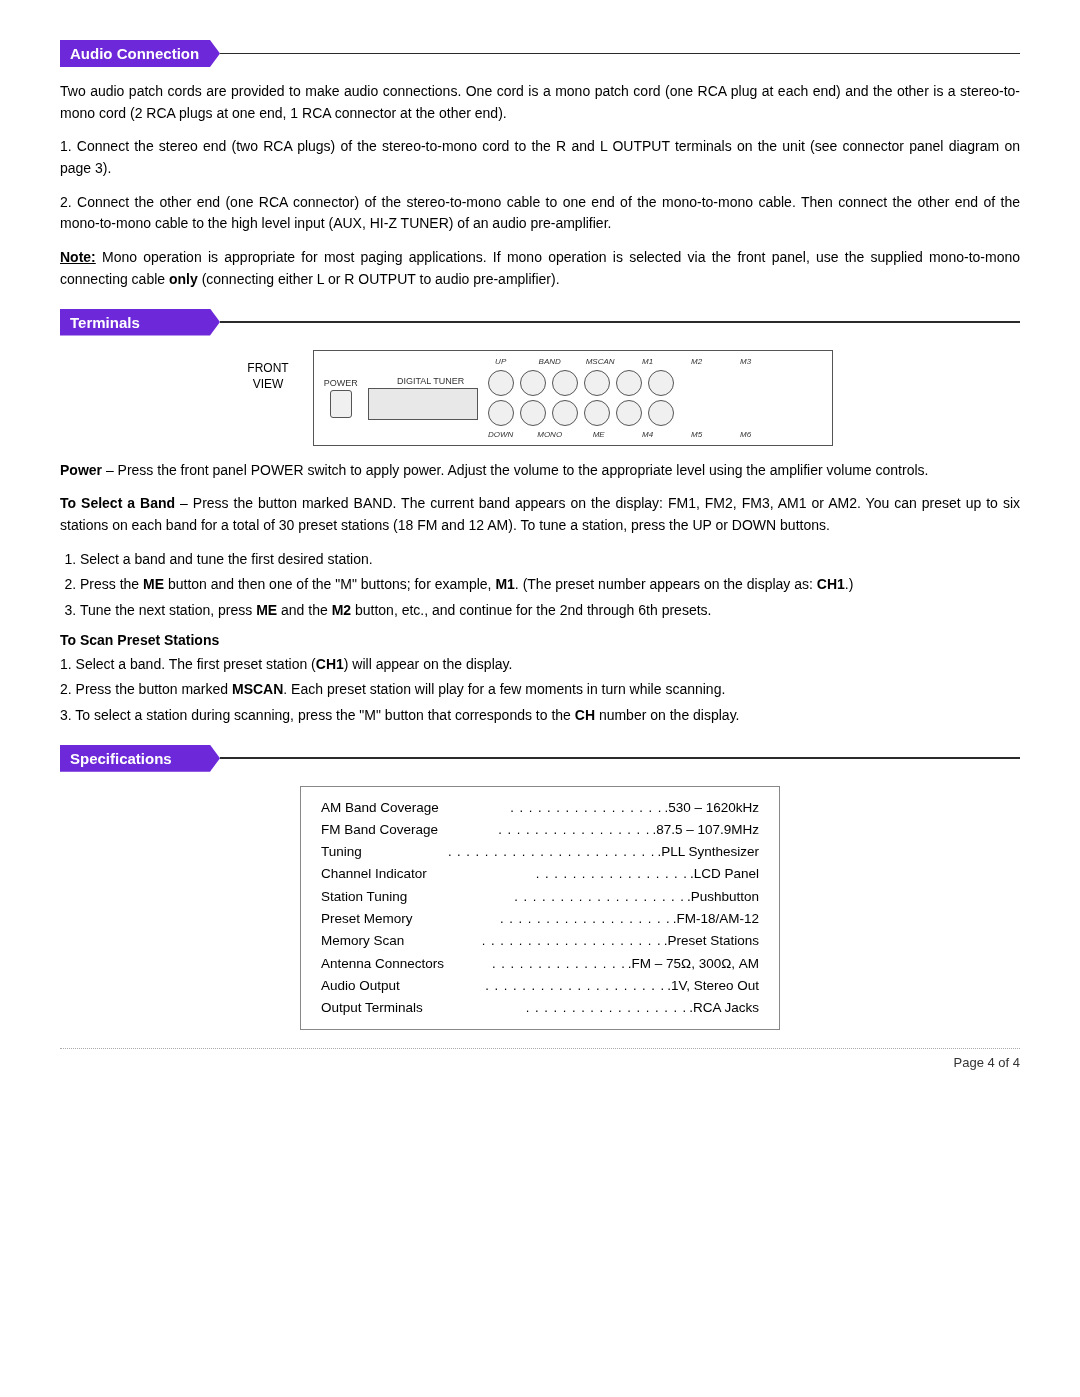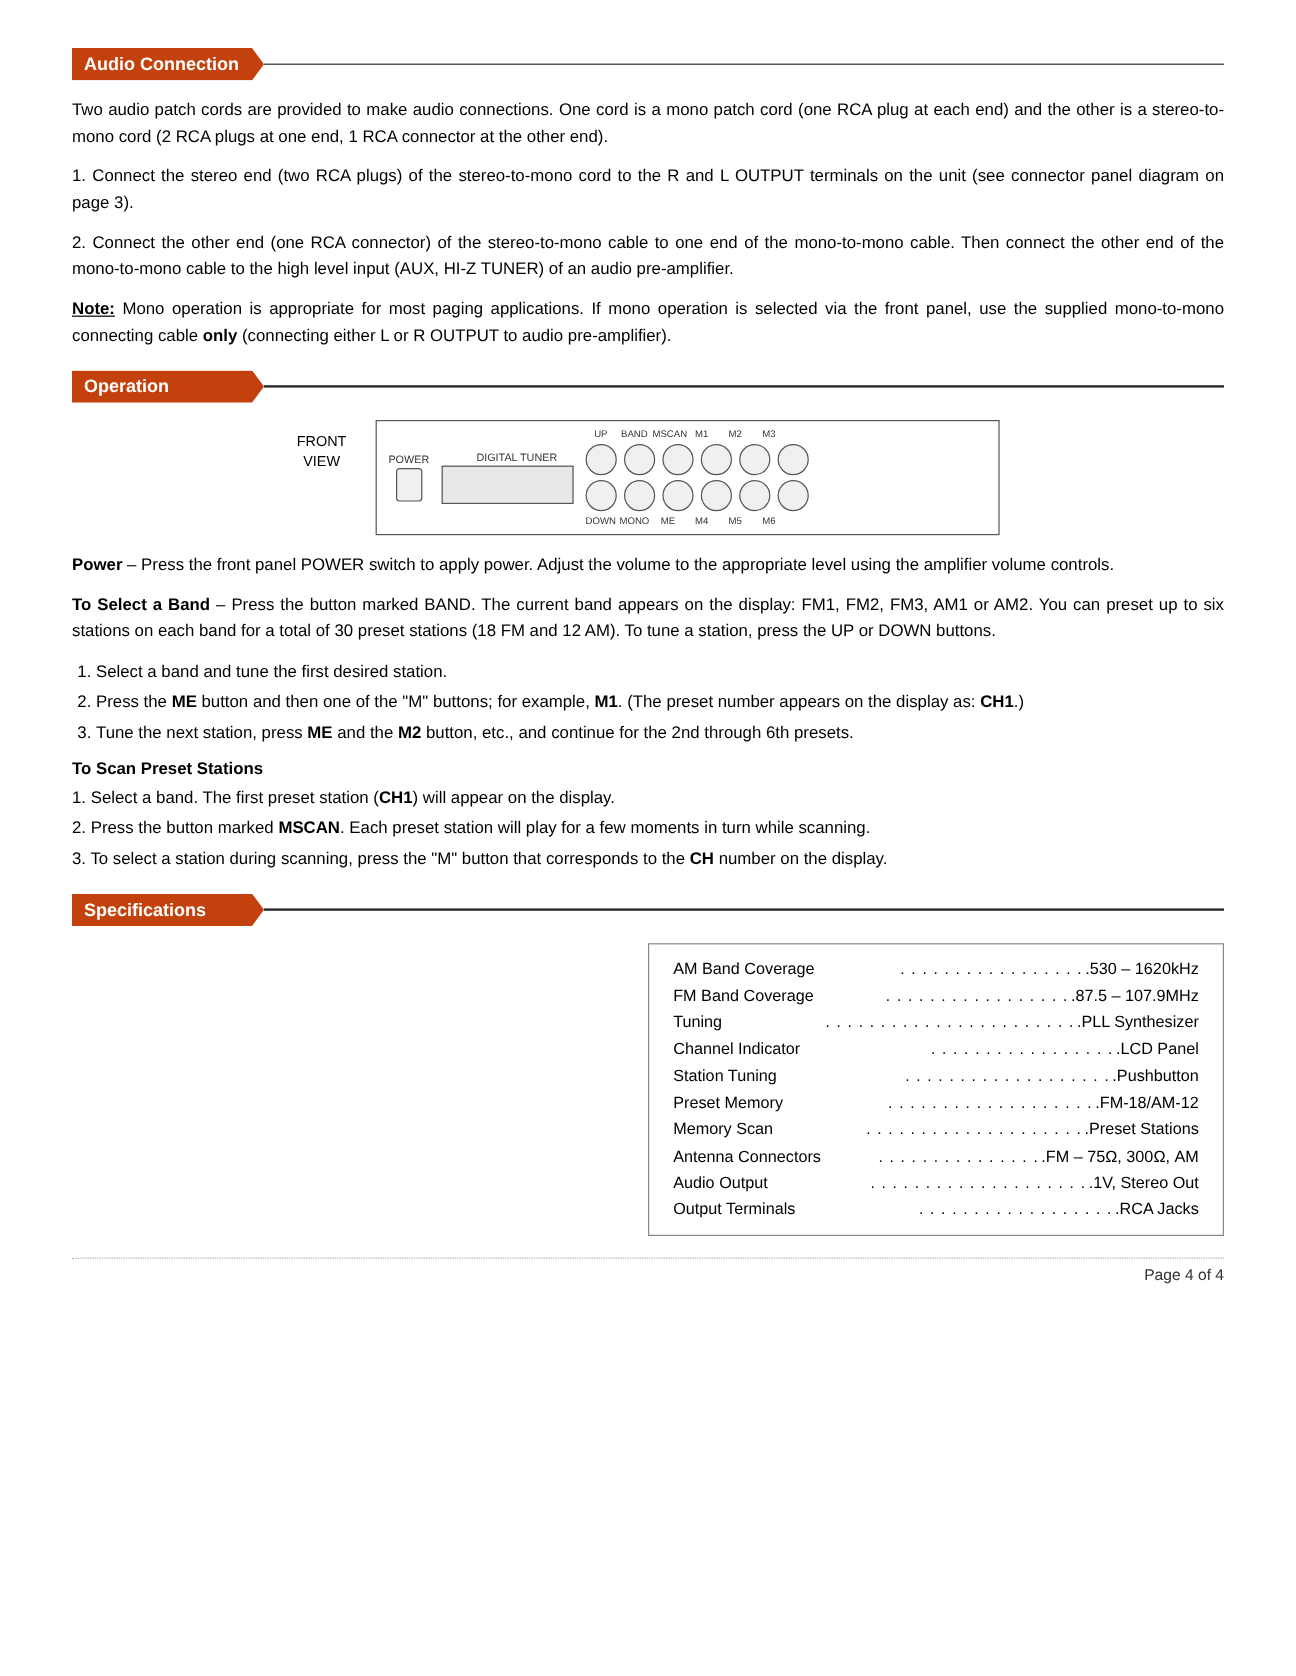--- a/index.html
+++ b/index.html
@@ -12,21 +12,21 @@
       min-height: 1397px;
       padding: 40px 60px 40px 60px;
     }
 
     .section-header {
       display: flex;
       align-items: center;
       margin-bottom: 14px;
     }
     .section-header-label {
-      background: #c2410c;
+      background: #6d28d9;
       color: #fff;
       font-weight: bold;
       font-size: 15px;
       padding: 5px 14px 5px 10px;
       white-space: nowrap;
       clip-path: polygon(0 0, calc(100% - 10px) 0, 100% 50%, calc(100% - 10px) 100%, 0 100%);
       min-width: 160px;
     }
     .section-header-line {
       flex: 1;
@@ -112,22 +112,23 @@
       flex-direction: column;
       gap: 4px;
     }
     .buttons-row {
       display: flex;
       gap: 6px;
       align-items: center;
     }
     .btn-label-row {
       display: flex;
-      gap: 2px;
+      gap: 23px;
       align-items: flex-start;
+      font-style: italic;
     }
     .btn-lbl {
       font-size: 8px;
       width: 26px;
       text-align: center;
       color: #333;
     }
     .tuner-btn {
       width: 26px;
       height: 26px;
@@ -159,21 +160,21 @@
     .plain-list li {
       line-height: 1.55;
       margin-bottom: 4px;
       text-align: justify;
       padding-left: 0;
     }
 
     
     .spec-table-wrapper {
       display: flex;
-      justify-content: flex-end;
+      justify-content: center;
       margin: 14px 0 16px 0;
     }
     .spec-table {
       border: 1.5px solid #888;
       padding: 10px 20px;
       min-width: 480px;
       max-width: 600px;
     }
     .spec-row {
       display: flex;
@@ -220,21 +221,21 @@
   <p class="body-text">1. Connect the stereo end (two RCA plugs) of the stereo-to-mono cord to the R and L OUTPUT terminals on the unit (see connector panel diagram on page 3).</p>
   <p class="body-text">2. Connect the other end (one RCA connector) of the stereo-to-mono cable to one end of the mono-to-mono cable. Then connect the other end of the mono-to-mono cable to the high level input (AUX, HI-Z TUNER) of an audio pre-amplifier.</p>
   <p class="note-text">
     <span><u><b>Note:</b></u></span>
     <span>  Mono operation is appropriate for most paging applications. If mono operation is selected via the front panel, use the supplied mono-to-mono connecting cable </span><b>only</b><span> (connecting either L or R OUTPUT to audio pre-amplifier).</span>
   </p>
 </div>
 
 <div class="section-gap">
   <div class="section-header">
-    <div class="section-header-label">Operation</div>
+    <div class="section-header-label">Terminals</div>
     <div class="section-header-line"></div>
   </div>
 
   <div class="operation-diagram">
     <div class="front-view-label">FRONT<br>VIEW</div>
     <div class="tuner-box">
 
       <div class="power-section">
         <div class="power-label">POWER</div>
         <div class="power-knob"></div>

